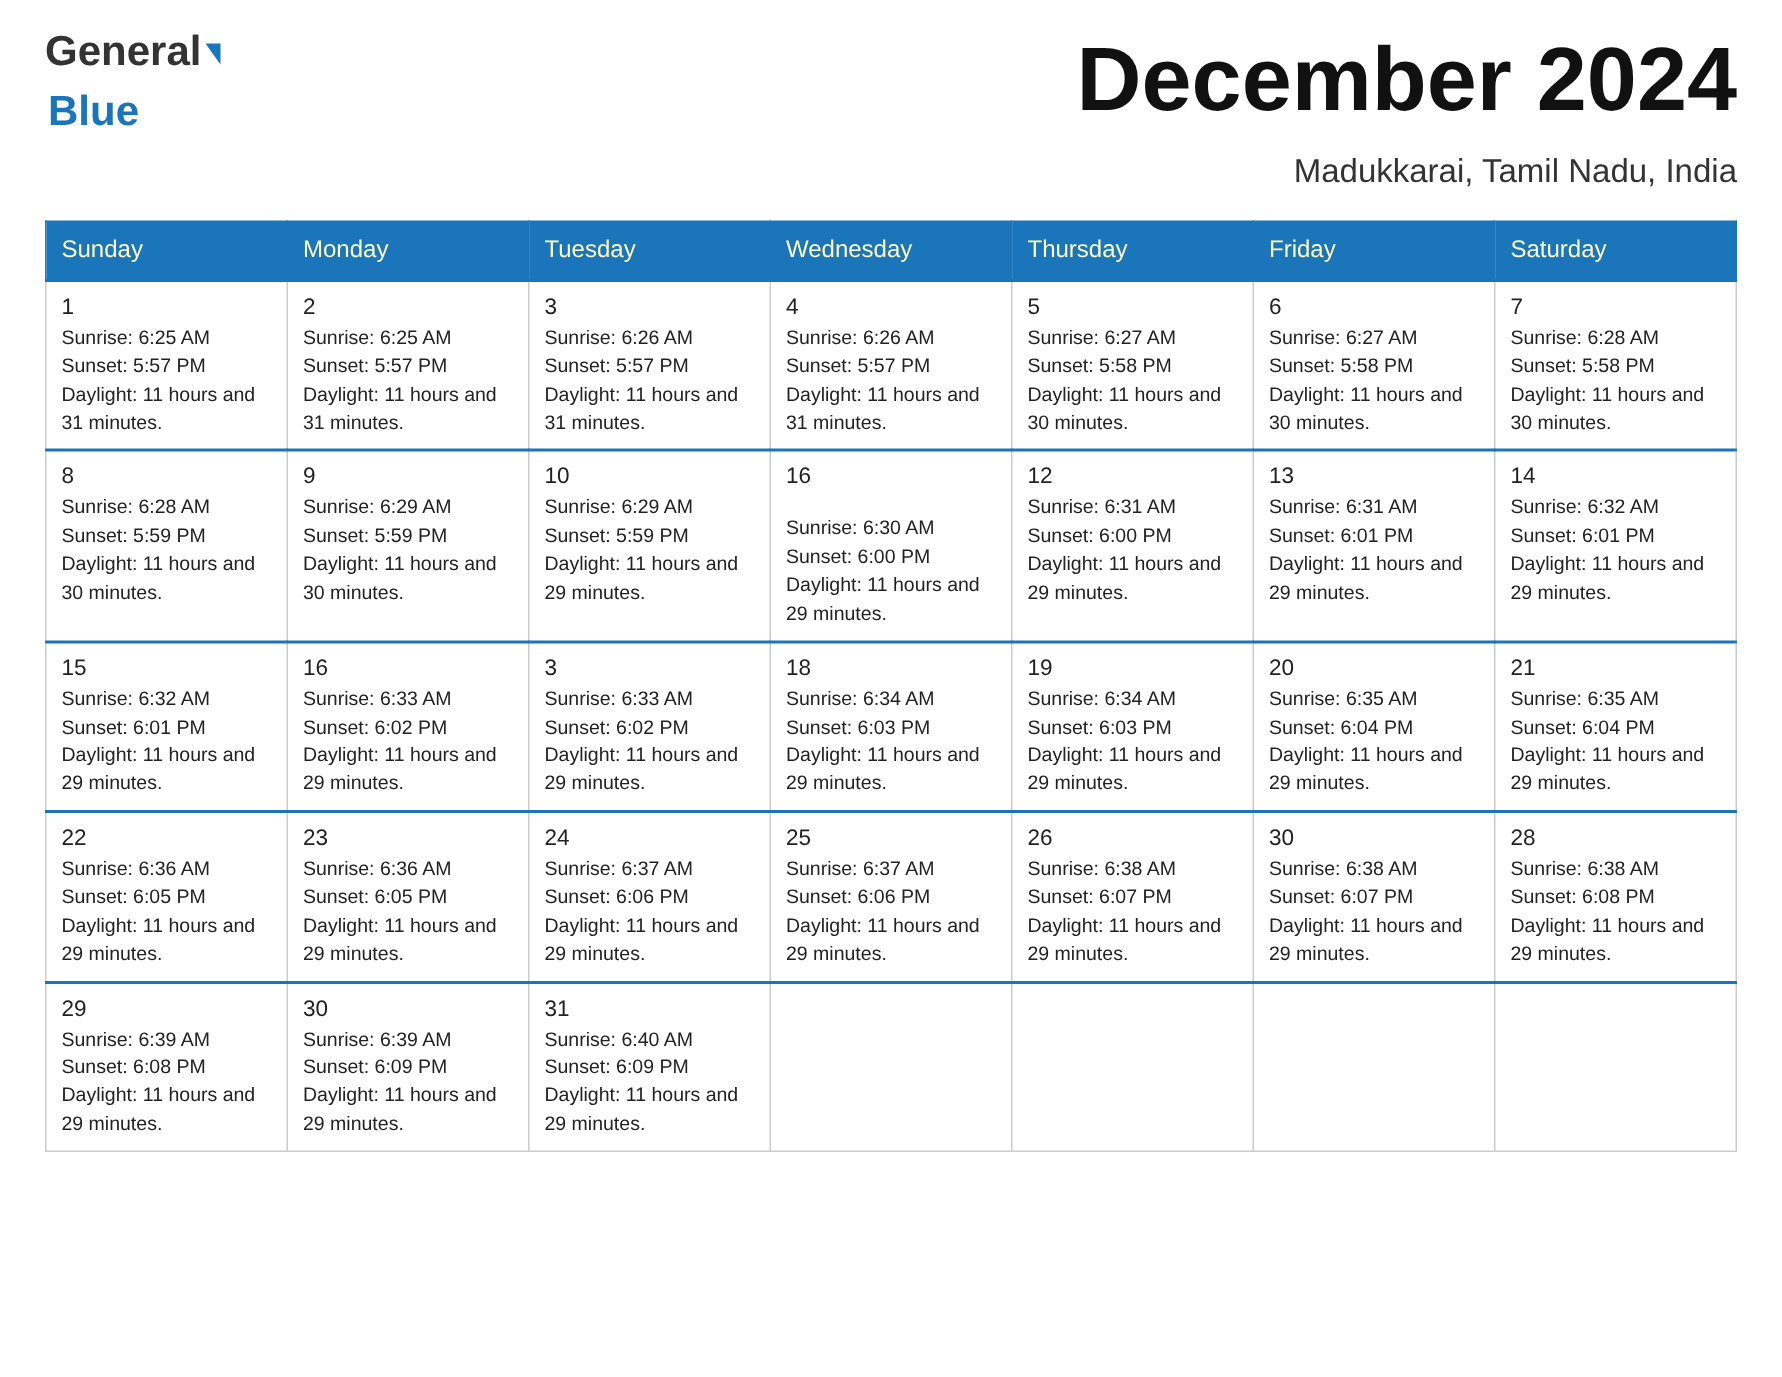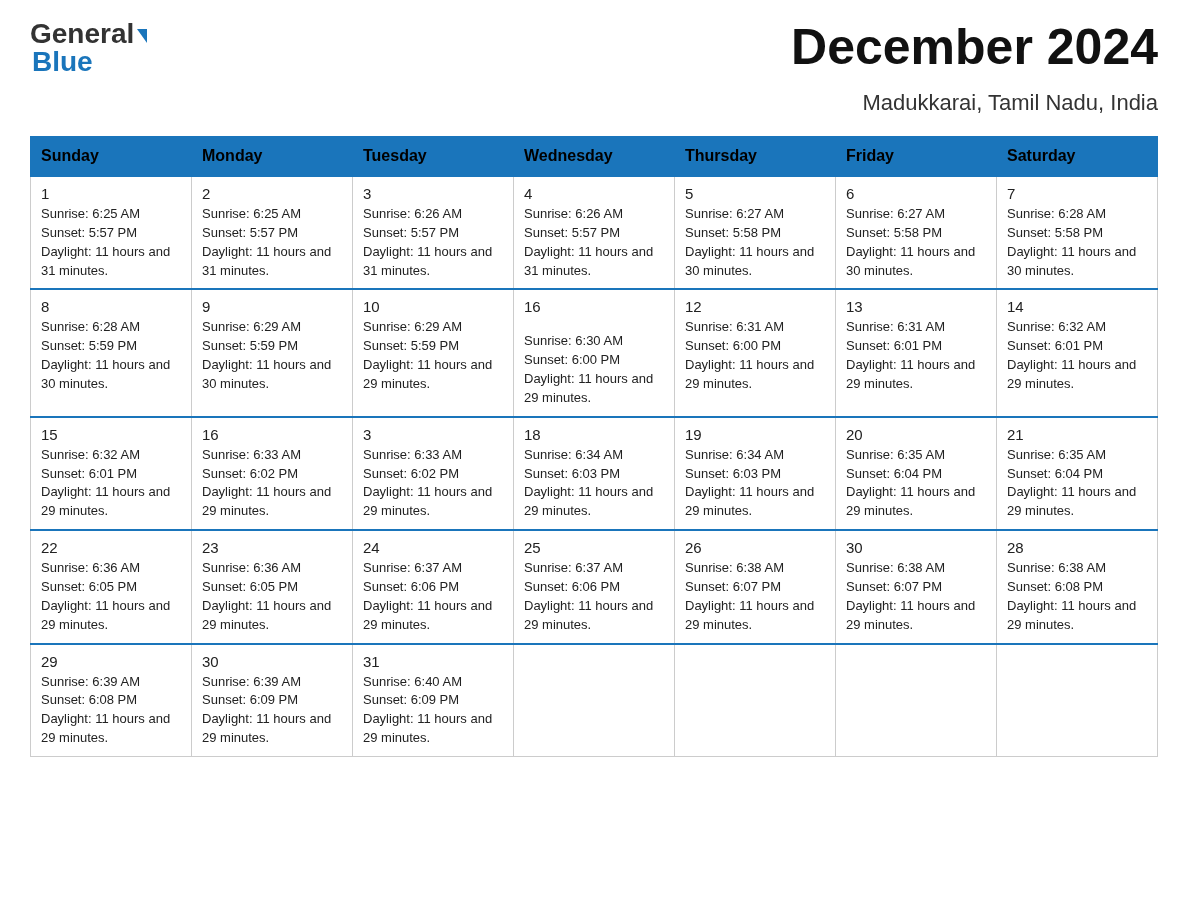--- a/index.html
+++ b/index.html
@@ -36,46 +36,46 @@
       border-right: 0px solid transparent;
       border-top: 14px solid #1a75bb;
       margin-left: 3px;
       vertical-align: middle;
     }
     .logo-bottom {
       font-size: 28px;
       font-weight: bold;
       color: #1a75bb;
       line-height: 1;
-      margin-top: 0;
+      margin-top: 12px;
       padding-left: 2px;
     }
     .title-block {
       text-align: right;
     }
     .month-title {
-      font-size: 50px;
+      font-size: 60px;
       font-weight: bold;
       color: #111;
       line-height: 1.1;
     }
     .location {
       font-size: 22px;
       color: #333;
       margin-top: 15px;
     }
     table {
       width: 100%;
       border-collapse: collapse;
     }
     thead th {
       background-color: #1a75bb;
-      color: #000000;
+      color: #fef9c3;
       font-size: 16px;
-      font-weight: bold;
+      font-weight: normal;
       padding: 10px 10px;
       text-align: left;
       border: 1px solid #1a75bb;
     }
     tbody td {
       vertical-align: top;
       padding: 8px 10px;
       border: 1px solid #ccc;
       font-size: 13px;
       color: #222;

